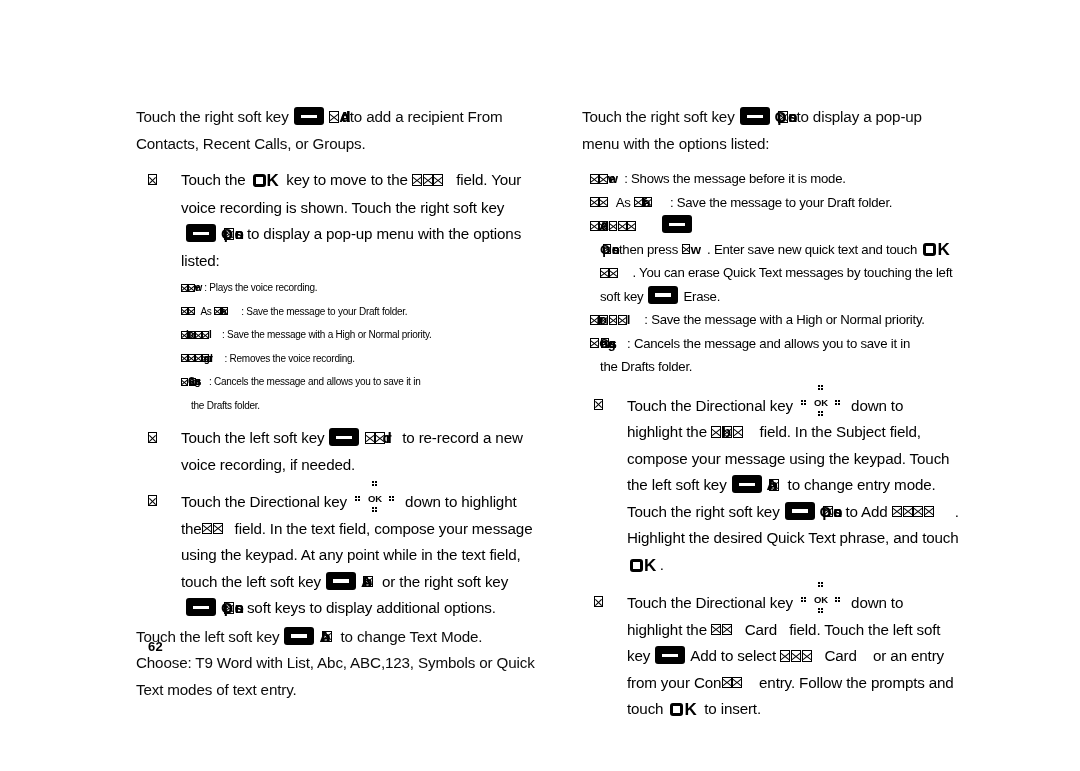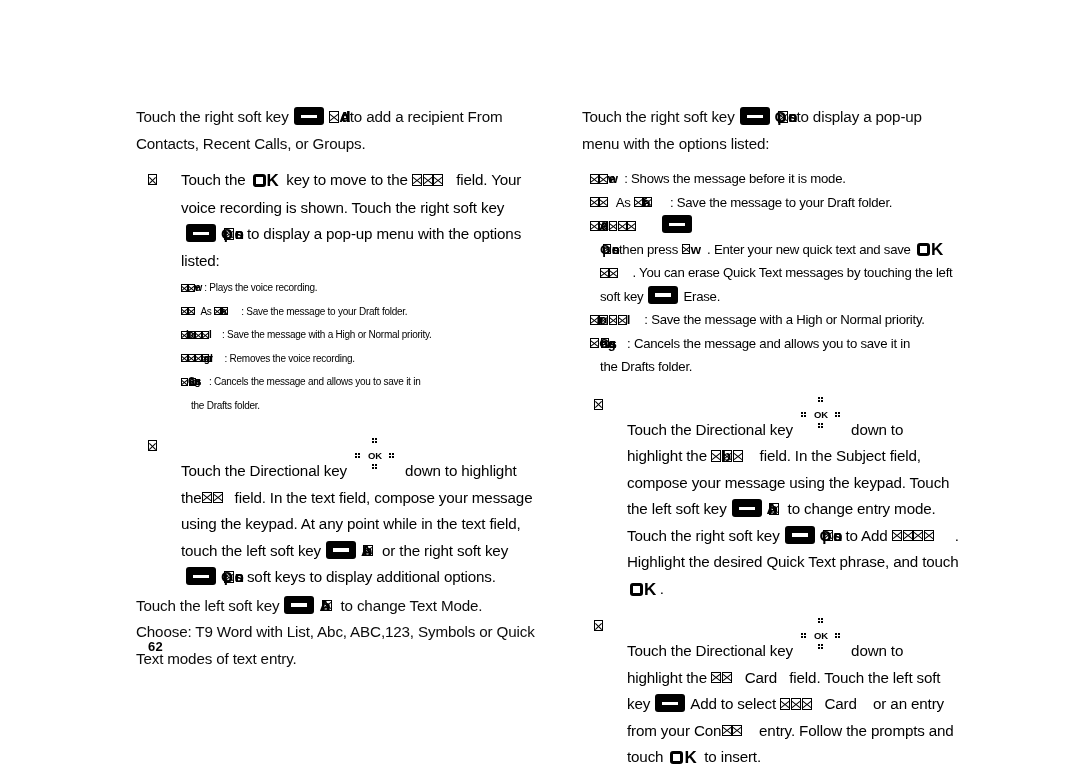--- a/index.html
+++ b/index.html
@@ -168,21 +168,21 @@
     margin-right: 1px;
   }
 
   
   .dirkey {
     display: inline-block;
     position: relative;
     width: 46px;
     height: 13px;
     vertical-align: -2px;
-    margin: 16px 2px;
+    margin: 4px 2px;
     text-decoration: underline;
   }
   .dirkey .dk-c {
     position: absolute;
     left: 15px;
     top: 0px;
     font-size: 9.5px;
     font-weight: 700;
     letter-spacing: -0.2px;
     line-height: 13px;
@@ -258,20 +258,24 @@
       &nbsp;&nbsp;&nbsp;<span>: Removes the voice recording.</span>
     </p>
     <p class="opt">
       <span class="tofu"><span class="box"></span>Can<span class="box"></span>ssage</span>
       &nbsp;&nbsp;<span>: Cancels the message and allows you to save it in</span>
       <span class="cont">the Drafts folder.</span>
     </p>
 
     <div class="spacer-sm"></div>
 
+    <p class="step">
+      <span class="bullet"><span class="bulletbox"></span></span><span>Touch the left soft key</span><span class="softkey"></span><span class="tofu"><span class="box"></span><span class="box"></span>rd</span>
+      &nbsp;<span>to re-record a new voice recording, if needed.</span>
+    </p>
 
     <div class="spacer-sm"></div>
 
     <p class="step">
       <span class="bullet"><span class="bulletbox"></span></span><span>Touch the Directional key</span>
       <span class="dirkey">
         <span class="dk-d dk-u"></span><span class="dk-d dk-l"></span><span class="dk-c">OK</span><span class="dk-d dk-r"></span><span class="dk-d dk-dn"></span>
       </span>
       <span>down to highlight the</span><span class="tofu2"><span class="box"></span><span class="box"></span></span>
       <span>field. In the text field, compose your message using the keypad. At any point while in the text field, touch the left soft key</span><span class="softkey"></span><span class="tofu">Ab<span class="box"></span></span><span>or the right soft key</span><span class="softkey"></span><span class="tofu">Op<span class="box"></span>ons</span>
@@ -300,21 +304,21 @@
       <span class="tofu"><span class="box"></span><span class="box"></span></span>As&nbsp;<span class="tofu"><span class="box"></span>af<span class="box"></span></span>
       &nbsp;&nbsp;<span>: Save the message to your Draft folder.</span>
     </p>
 
     <p class="opt-right">
       <span class="tofu"><span class="box"></span>Add&nbsp;<span class="box"></span><span class="box"></span><span class="box"></span><span class="box"></span></span>
       &nbsp;&nbsp;&nbsp;<span class="softkey"></span>
       <span class="cont">
         <span class="tofu">Op<span class="box"></span>ons</span><span>then press</span>
         <span class="tofu"><span class="box"></span>w</span>
-        &nbsp;<span>. Enter your new quick text and save</span>
+        &nbsp;<span>. Enter save new quick text and touch</span>
         <span class="okkey"><span class="o"></span>K</span>
         <span class="tofu"><span class="box"></span><span class="box"></span></span>
         &nbsp;<span>. You can erase Quick Text messages by touching the left soft key</span><span class="softkey"></span><span>Erase.</span>
       </span>
     </p>
 
     <p class="opt-right">
       <span class="tofu"><span class="box"></span>ori<span class="box"></span><span class="box"></span><span class="box"></span>l</span>
       &nbsp;&nbsp;<span>: Save the message with a High or Normal priority.</span>
     </p>

